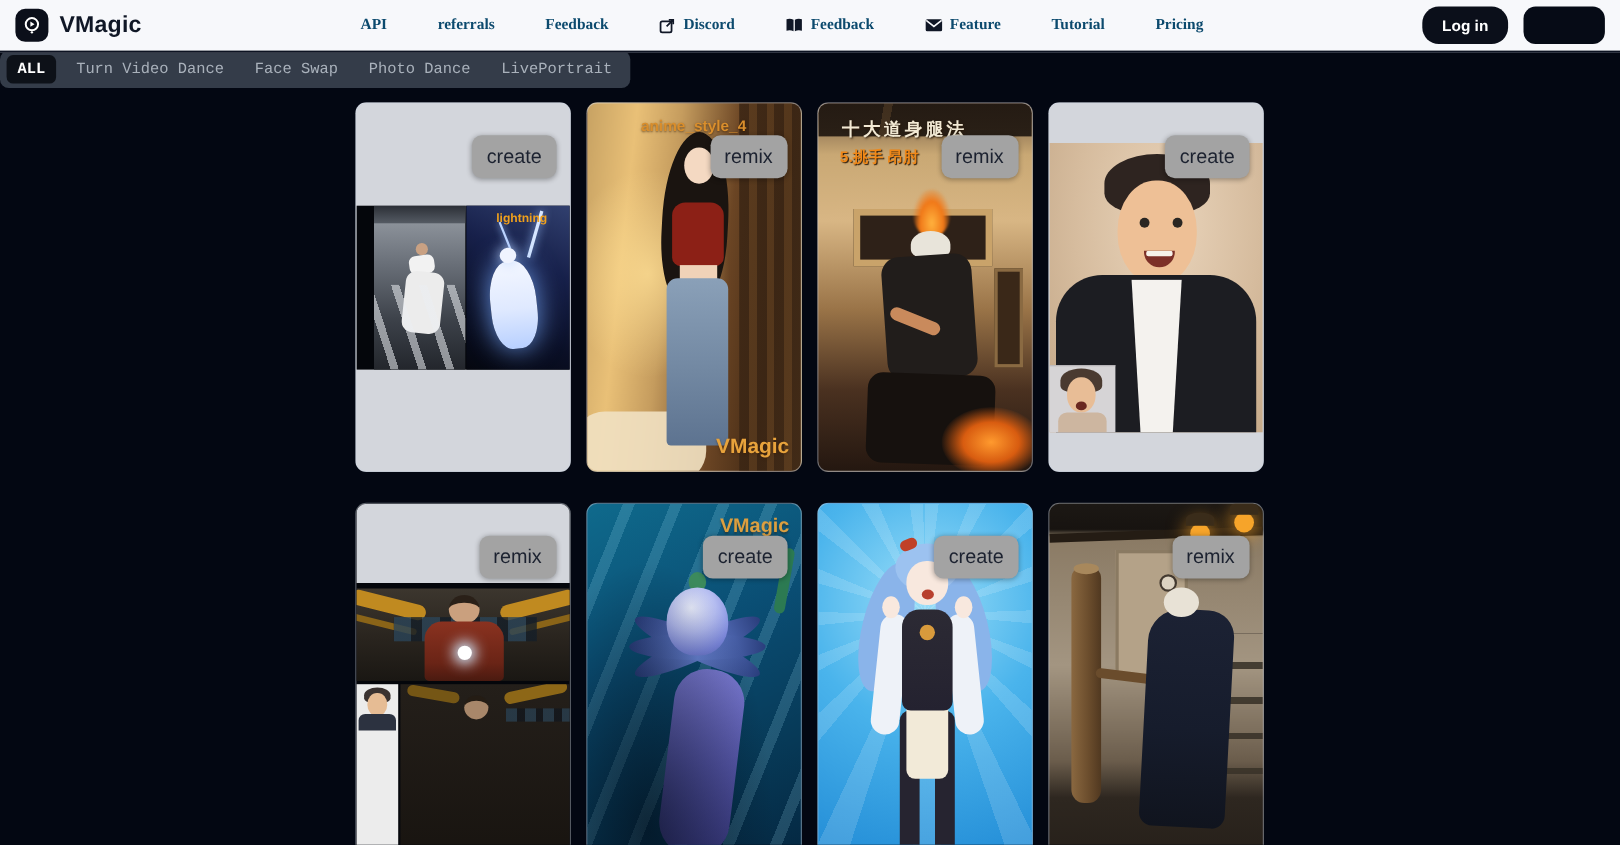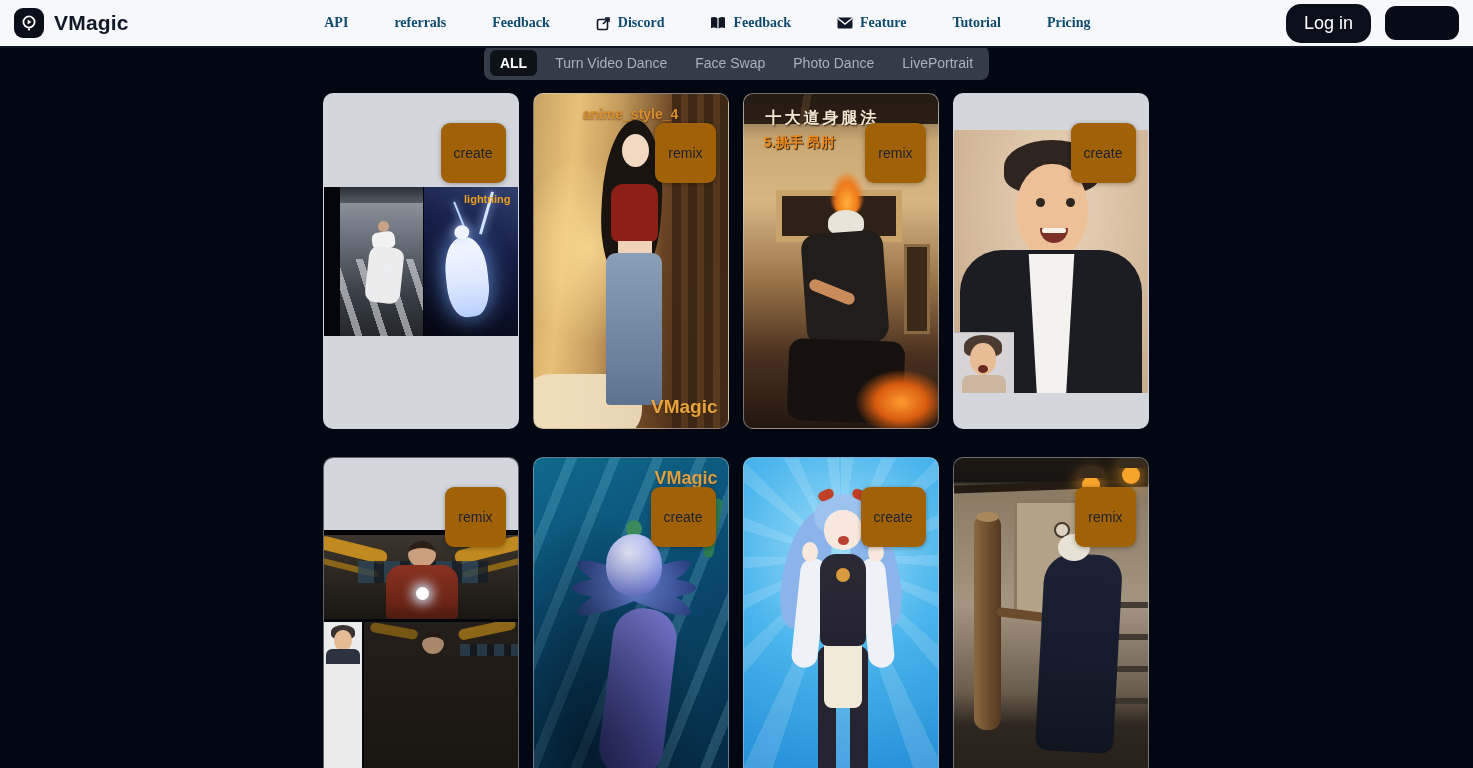--- a/index.html
+++ b/index.html
@@ -22,36 +22,36 @@
     flex:1 1 auto; display:flex; align-items:center; justify-content:center;
     gap:46px; margin:0 16px;
   }
   .nav-link {
     display:flex; align-items:center; gap:7px;
     font-size:14px; font-weight:700; color:#0c4a6e; cursor:pointer; white-space:nowrap;font-family:Liberation Serif, serif;
   }
   .nav-link svg { display:block; }
   .nav-actions { display:flex; align-items:center; gap:14px; flex:0 0 auto; }
   .login-btn {
-    background:#0b0f1a; color:#ffffff; font-weight:400; font-size:18px;
+    background:#0b0f1a; color:#ffffff; font-weight:700; font-size:14px;
     border:none; border-radius:15px; padding:9px 18px; cursor:pointer; font-family:inherit;
   }
   .cta-btn {
     background:#060b16; color:#0d1430; font-weight:700; font-size:14px;
     border:none; border-radius:11px; width:74px; height:34px; cursor:pointer; font-family:inherit;
   }
 
   
   .hero-heading {
     margin-top:76px; text-align:center;
     font-size:30px; font-weight:700; color:#0d1430; letter-spacing:.3px;
   }
 
   
-  .tabs-wrap { display:flex; justify-content:center; margin-top:46px; }
+  .tabs-wrap { display:flex; margin-top:46px;font-family:Liberation Mono, monospace; }
   .tabs {
     display:flex; align-items:center; gap:8px;
     background:#343c49; border-radius:8px; padding:3px 6px; height:34px;
   }
   .tab {
     font-size:14px; color:#a9b1bb; padding:5px 10px; border-radius:6px;
     cursor:pointer; white-space:nowrap; background:transparent; border:none; font-family:inherit;
   }
   .tab.active { background:#0d1118; color:#ffffff; font-weight:600; }
 
@@ -59,22 +59,22 @@
   .grid {
     width:828px; margin:13px auto 0;
     display:grid; grid-template-columns:repeat(4, 196px); gap:28px 14px;
   }
   .card {
     position:relative; width:196px; height:336px; border-radius:10px; overflow:hidden;
     background:#0a0d14; border:1px solid rgba(205,213,226,.45); cursor:pointer;
   }
   .card-btn {
     position:absolute; top:29px; right:12px; z-index:9;
-    background:#a16207; color:#1c2230; border:none; border-radius:9px;
-    padding:22px 13px; font-size:14px; font-family:inherit; cursor:pointer;
+    background:#a3a3a3; color:#1c2230; border:none; border-radius:9px;
+    padding:9px 13px; font-size:18px; font-family:inherit; cursor:pointer;
     box-shadow:0 1px 5px rgba(0,0,0,.3);
   }
   .watermark { position:absolute; color:#e8a33c; font-weight:800; z-index:4; text-shadow:0 1px 2px rgba(60,30,0,.5); }
   .art { position:absolute; }
 
   
   .c1 { background:#d3d6dc; }
   .c1-strip { top:93px; height:149px; left:0; right:0; background:#04060b; }
   .c1-real { left:16px; top:0; bottom:0; width:83px;
     background:linear-gradient(180deg,#9aa0a8 0%,#6a7079 35%,#3c4149 70%,#23262c 100%); overflow:hidden; }
@@ -86,21 +86,21 @@
   .d-pants{ left:27px; top:60px; width:35px; height:56px; border-radius:10px; background:#ececec; transform:rotate(6deg); }
   .c1-anime { left:100px; top:0; bottom:0; right:0;
     background:linear-gradient(205deg,#31406f 0%,#17204a 35%,#0a0f26 70%,#05070f 100%); overflow:hidden; }
   .c1-bolt  { right:30px; top:4px; width:3px; height:44px; background:#d6e6ff; transform:rotate(16deg); box-shadow:0 0 9px #9cc3ff; }
   .c1-bolt2 { right:58px; top:14px; width:2px; height:26px; background:#bcd4ff; transform:rotate(-22deg); box-shadow:0 0 7px #9cc3ff; }
   .c1-fig { left:22px; top:50px; width:42px; height:80px; border-radius:45% 45% 40% 40%;
     background:linear-gradient(180deg,#f4f7ff 0%,#dfe9ff 55%,#b8d0ff 100%);
     box-shadow:0 0 24px rgba(120,170,255,.85); transform:rotate(-6deg); }
   .c1-fig::before { content:""; position:absolute; left:13px; top:-12px; width:15px; height:14px; border-radius:50%;
     background:#f0f4ff; box-shadow:0 0 12px #bcd6ff; }
-  .c1-label { top:6px; right:7px; color:#f0a01c; font-size:11px; font-weight:800; z-index:4;text-align:right; }
+  .c1-label { top:6px; right:20px; color:#f0a01c; font-size:11px; font-weight:800; z-index:4;text-align:right; }
 
   
   .c2 { background:linear-gradient(96deg,#c7a263 0%,#e9c077 20%,#c59c5e 38%,#6b4524 62%,#452b15 82%,#6b4a28 100%);text-decoration:underline; }
   .c2-glow { left:-20px; top:60px; width:150px; height:190px; border-radius:50%;
     background:radial-gradient(ellipse, rgba(255,224,150,.75) 0%, transparent 70%); }
   .c2-curtain { right:0; top:0; bottom:0; width:56px;
     background:repeating-linear-gradient(90deg,#3a2514 0 9px,#57391d 9px 16px); opacity:.85; }
   .c2-hair { left:68px; top:26px; width:60px; height:160px; border-radius:50% 50% 42% 42%; background:#1a1410; transform:rotate(3deg); }
   .c2-face { left:88px; top:40px; width:27px; height:33px; border-radius:50%; background:#f4d9c2; }
   .c2-top  { left:77px; top:90px; width:47px; height:58px; border-radius:12px 12px 8px 8px; background:#8c2016; }

